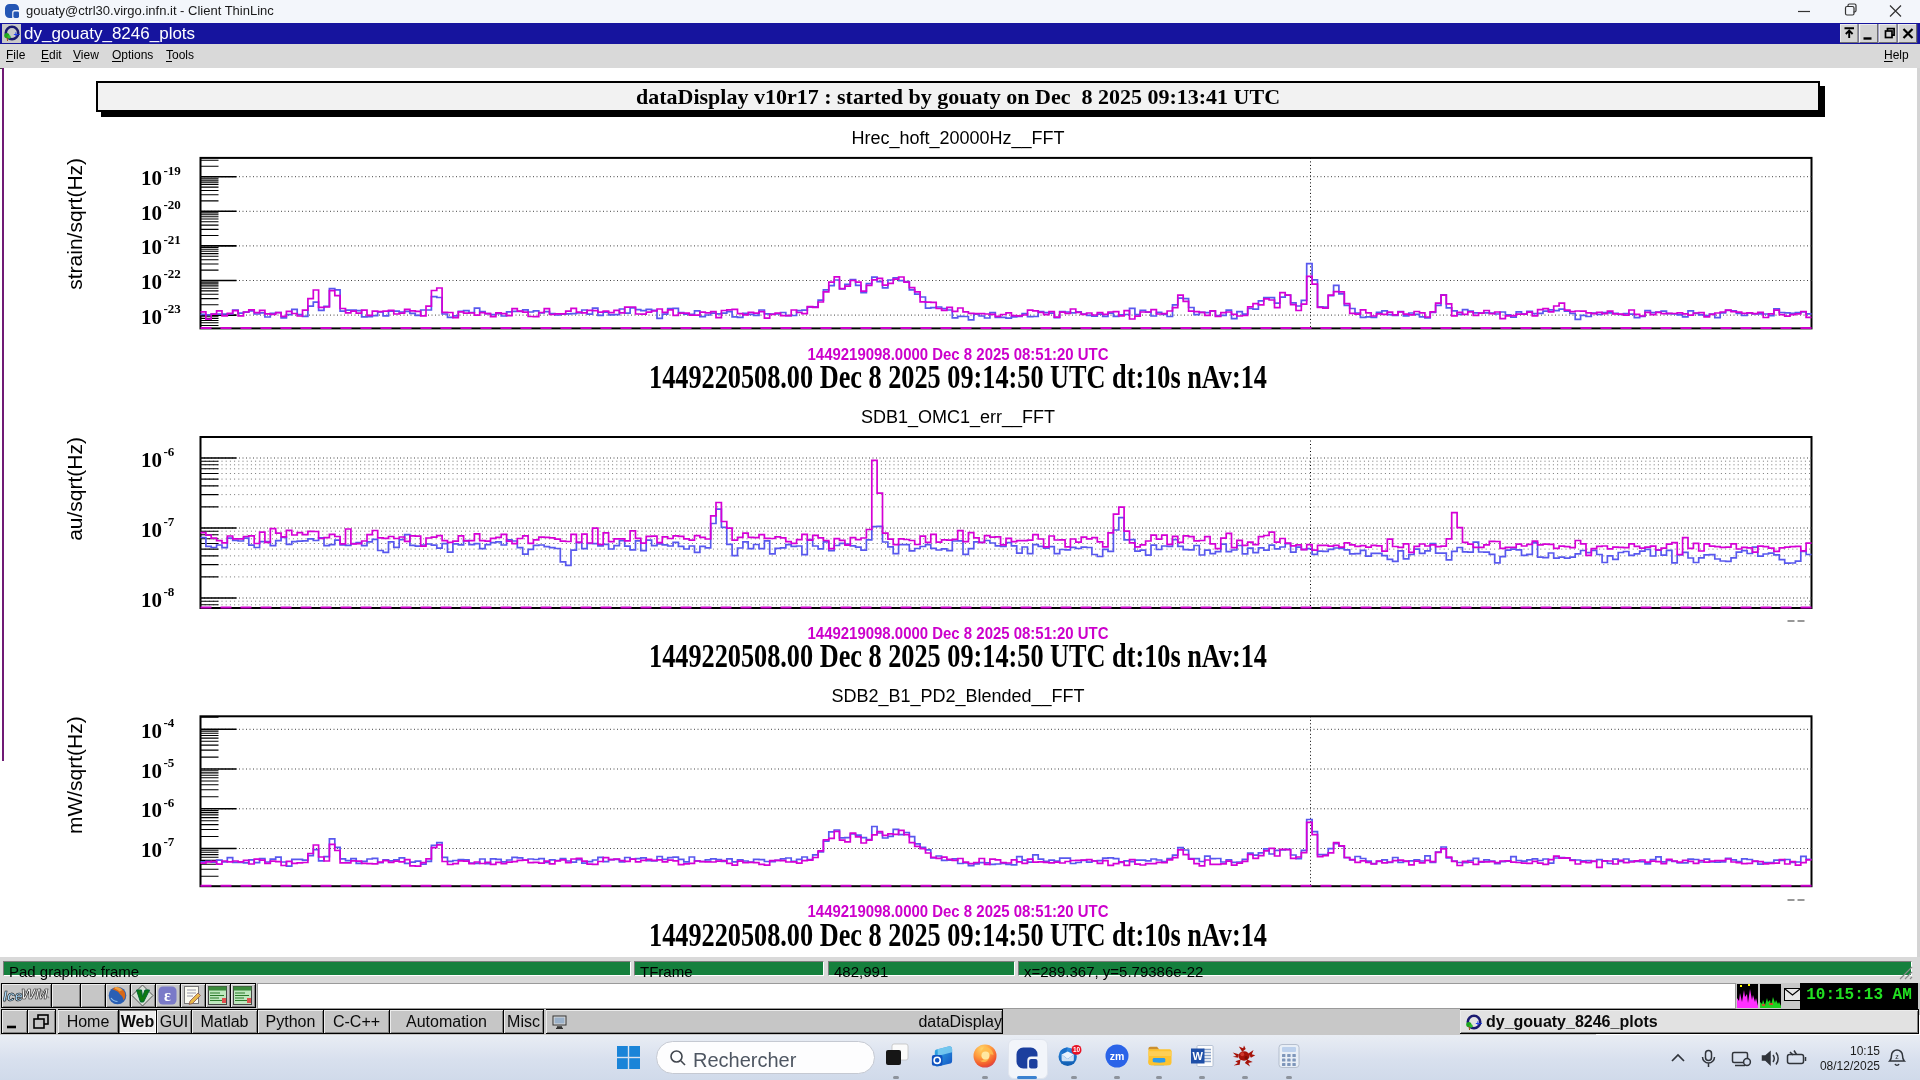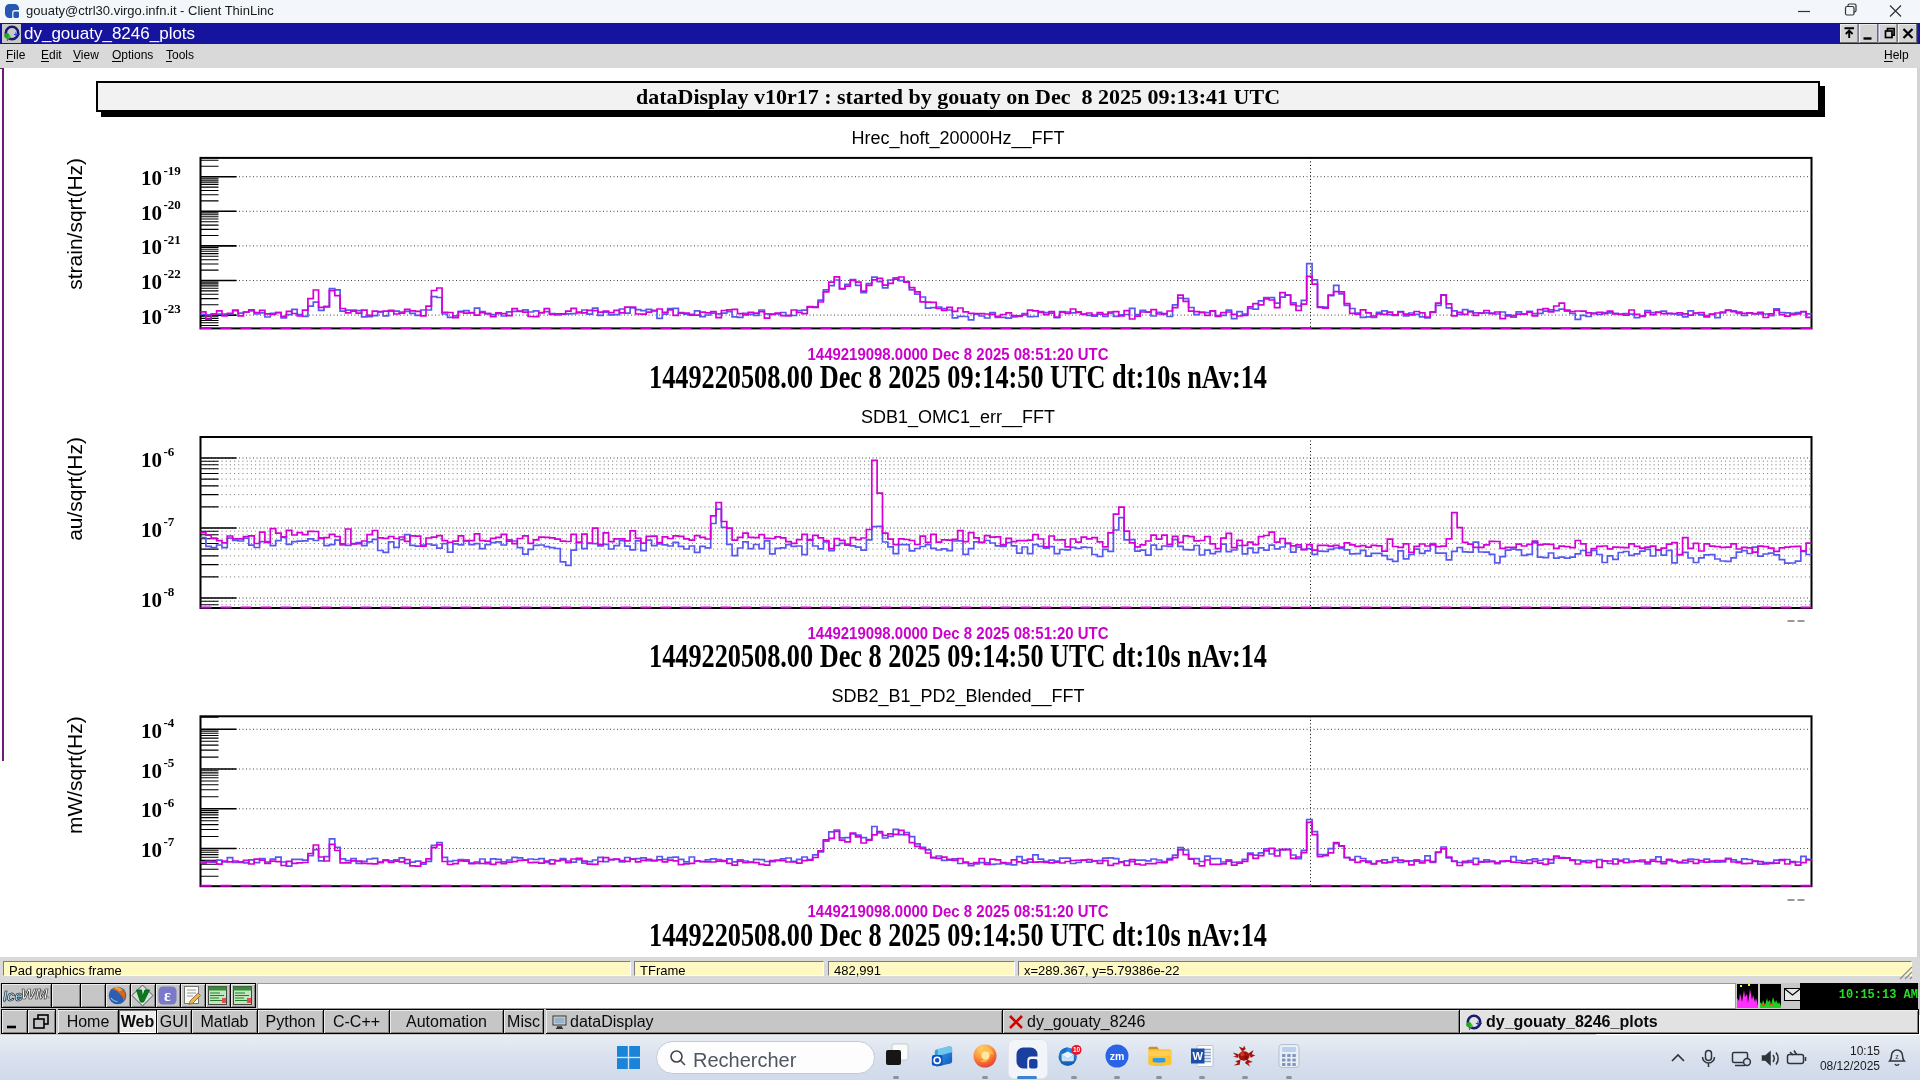--- a/index.html
+++ b/index.html
@@ -7,32 +7,32 @@
 #topbar{left:0;top:0;width:1920px;height:23px;background:#f3f6fb;color:#191919;font-size:13px}
 #titlebar{left:0;top:23px;width:1920px;height:21px;background:#16149e}
 #titlebar .t{position:absolute;left:24px;top:1px;color:#fff;font-size:17px}
 #menubar{left:0;top:44px;width:1920px;height:24px;background:#d9d9d9;border-bottom:1px solid #4a4a4a;font-size:12px;color:#000}
 #menubar span{position:absolute;top:4px}
 u{text-decoration:underline;text-underline-offset:2px}
 #canvas{left:2px;top:68px;width:1915px;height:693px;background:#fff;border-left:2px solid #701a75}
 #canvas .hdr{position:absolute;left:92px;top:13px;width:1720px;height:27px;background:#f2f2f2;border:2px solid #000;box-shadow:5px 5px 0 #000;text-align:center;font-family:"Liberation Serif",serif;font-weight:bold;font-size:22px;line-height:27px}
 #rightedge{left:1917px;top:68px;width:3px;height:889px;background:#d4d4d4}
 #statusbar{left:0;top:957px;width:1920px;height:26px;background:#d9d9d9}
-.seg{position:absolute;top:4px;height:15px;background:#fef9c3;border-top:1px solid #7d7d7d;border-left:1px solid #7d7d7d;border-bottom:1px solid #fff;border-right:1px solid #fff;font-size:13px;color:#000;padding:1px 0 0 5px;box-sizing:border-box;font-family:"Liberation Sans",sans-serif}
+.seg{position:absolute;top:4px;height:15px;background:#15803d;border-top:1px solid #7d7d7d;border-left:1px solid #7d7d7d;border-bottom:1px solid #fff;border-right:1px solid #fff;font-size:15px;color:#000;padding:1px 0 0 5px;box-sizing:border-box;font-family:"Liberation Sans",sans-serif}
 #icerow1{left:0;top:983px;width:1920px;height:32px;background:#c8c8c8}
 #icerow2{left:0;top:1009px;width:1596px;height:26px;background:#c8c8c8}
 .ibtn{position:absolute;top:0;height:25px;background:#c6c6c6;border:1px solid #000;border-left:none;box-sizing:border-box;box-shadow:inset 1px 1px 0 #ececec,inset -1px -1px 0 #828282}
 .ibtn.first{border-left:1px solid #000}
 .wbtn{position:absolute;top:0;height:25px;background:#c6c6c6;border:1px solid #000;border-left:none;box-sizing:border-box;box-shadow:inset 1px 1px 0 #ececec,inset -1px -1px 0 #828282;font-size:16px;color:#0a0a0a;text-align:center;line-height:23px;overflow:hidden;white-space:nowrap}
 #taskwhite{position:absolute;left:257px;top:0;width:1479px;height:26px;background:#fff;border:1px solid #9a9a9a;box-sizing:border-box}
 #wintaskbar{left:0;top:1035px;width:1920px;height:45px;background:linear-gradient(180deg,#e9edf4 0%,#d8e0ee 55%,#d0daea 100%)}
 .wticon{position:absolute;top:1043px;width:26px;height:26px}
 .dash{position:absolute;top:1076px;width:6px;height:3px;border-radius:2px;background:#8d939c}
 #search{position:absolute;left:656px;top:1041px;width:219px;height:33px;background:#fdfdfe;border:1px solid #c5c9d2;border-radius:17px;box-sizing:border-box;color:#4e5662;font-size:20px}
-#clockrow{position:absolute;left:1800px;top:0;width:118px;height:26px;background:#000;color:#22e022;font-family:"Liberation Mono",monospace;font-size:12px;font-weight:bold;text-align:right;line-height:25px;letter-spacing:0px}
+#clockrow{position:absolute;left:1800px;top:0;width:118px;height:26px;background:#000;color:#22e022;font-family:"Liberation Mono",monospace;font-size:16px;font-weight:bold;text-align:center;line-height:25px;letter-spacing:0px}
 #wclock{position:absolute;left:1750px;top:1044px;width:130px;height:32px;font-size:12px;color:#1b1b1b;text-align:right;line-height:15px}
 </style></head><body>
 
 <div class="abs" id="topbar">
  <svg class="abs" style="left:4px;top:3px" width="16" height="16" viewBox="0 0 16 16">
   <path d="M1 5.5a4.5 4.5 0 0 1 4.5-4.5h5A4.5 4.5 0 0 1 15 5.5V7h-4.2a2.6 2.6 0 0 0-2.6 2.6V15H5.5A4.5 4.5 0 0 1 1 10.5z" fill="#2456b4"></path>
   <rect x="9.4" y="8.6" width="5.6" height="6.4" rx="1.4" fill="#2456b4"></rect>
  </svg>
  <span class="abs" style="left:26px;top:3px">gouaty@ctrl30.virgo.infn.it - Client ThinLinc</span>
  <svg class="abs" style="left:1790px;top:0" width="130" height="23" viewBox="0 0 130 23">
@@ -244,32 +244,27 @@
         <rect x="5" y="9" width="10" height="9" fill="#c6c6c6" stroke="#000" stroke-width="1.6"></rect>
       </svg></div>
  <div class="wbtn" style="left:58px;width:61px">Home</div>
  <div class="wbtn" style="left:119px;width:38px;background:#ededed;font-weight:bold;box-shadow:inset 1px 1px 0 #777,inset -1px -1px 0 #fff">Web</div>
  <div class="wbtn" style="left:157px;width:35px">GUI</div>
  <div class="wbtn" style="left:192px;width:66px">Matlab</div>
  <div class="wbtn" style="left:258px;width:66px">Python</div>
  <div class="wbtn" style="left:324px;width:66px">C-C++</div>
  <div class="wbtn" style="left:390px;width:114px">Automation</div>
  <div class="wbtn" style="left:504px;width:40px">Misc</div>
- <div class="wbtn" style="left:546px;width:457px;text-align:left;padding-left:24px">
+ <div class="wbtn" style="left:546px;width:457px;text-align:right;padding-left:24px">
   <svg class="abs" style="left:6px;top:5px" width="15" height="14" viewBox="0 0 15 14">
         <rect x="1" y="1" width="13" height="9" fill="#dcdcdc" stroke="#333"></rect>
         <rect x="2.5" y="2.5" width="10" height="6" fill="#9ab0c8"></rect>
         <path d="M5 12h5M4 13.5h7" stroke="#333" stroke-width="1.3"></path>
       </svg>
   dataDisplay</div>
- <div class="wbtn" style="left:1003px;width:457px;text-align:left;padding-left:24px">
-  <svg class="abs" style="left:5px;top:4px" width="16" height="16" viewBox="0 0 16 16">
-        <path d="M2 2l12 12M14 2L2 14" stroke="#d40000" stroke-width="2.6"></path>
-      </svg>
-  dy_gouaty_8246</div>
  <div class="wbtn" style="left:1460px;width:459px;text-align:left;padding-left:26px;background:#e2e2e2;font-weight:bold">
   <svg class="abs" style="left:5px;top:4px" width="17" height="17" viewBox="0 0 17 17">
         <circle cx="9" cy="8" r="6.2" fill="none" stroke="#191970" stroke-width="2.6"></circle>
         <text x="10.5" y="11.5" font-size="8" font-weight="bold" fill="#2244ee" font-family="Liberation Sans">++</text>
         <circle cx="3.8" cy="10.5" r="2.6" fill="#1da41d"></circle>
         <circle cx="6" cy="12" r="1.8" fill="#2fbf2f"></circle>
         <path d="M3.5 12.5l.6 3.5h1l-.6-3.5z" fill="#a05010"></path>
       </svg>
   dy_gouaty_8246_plots</div>
 </div>

